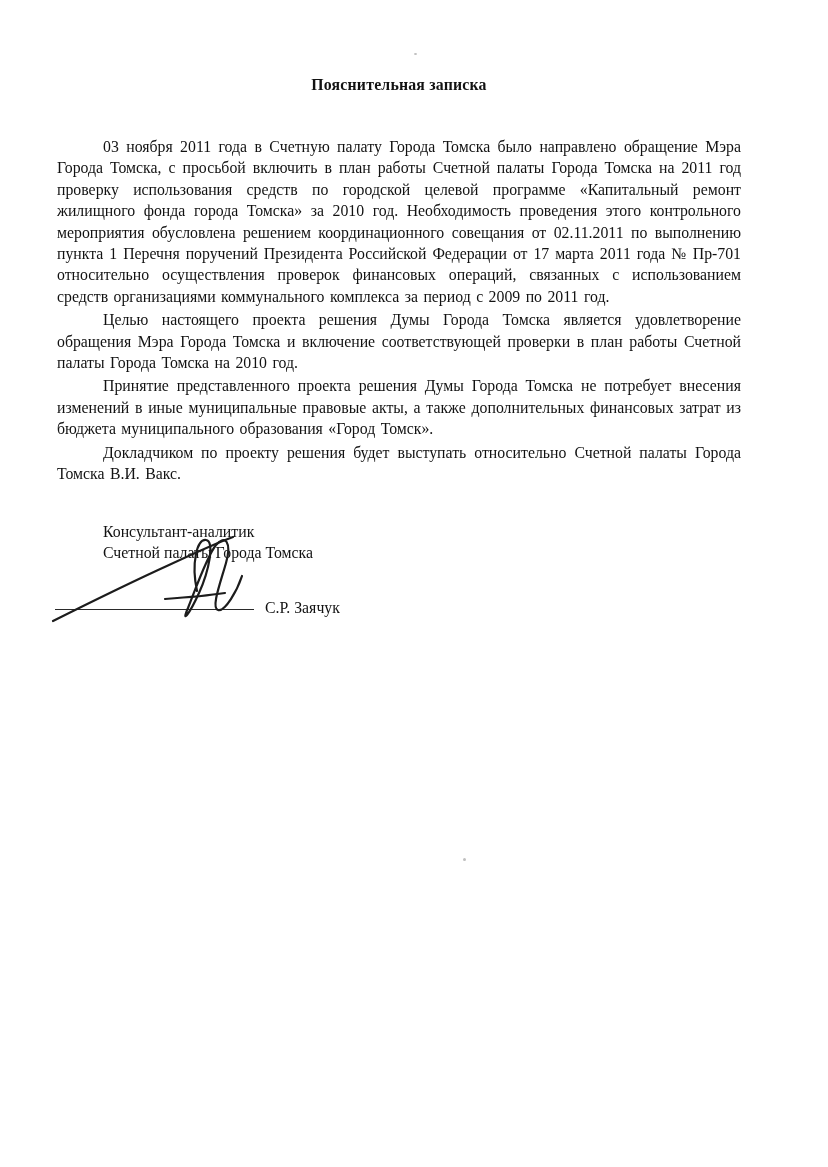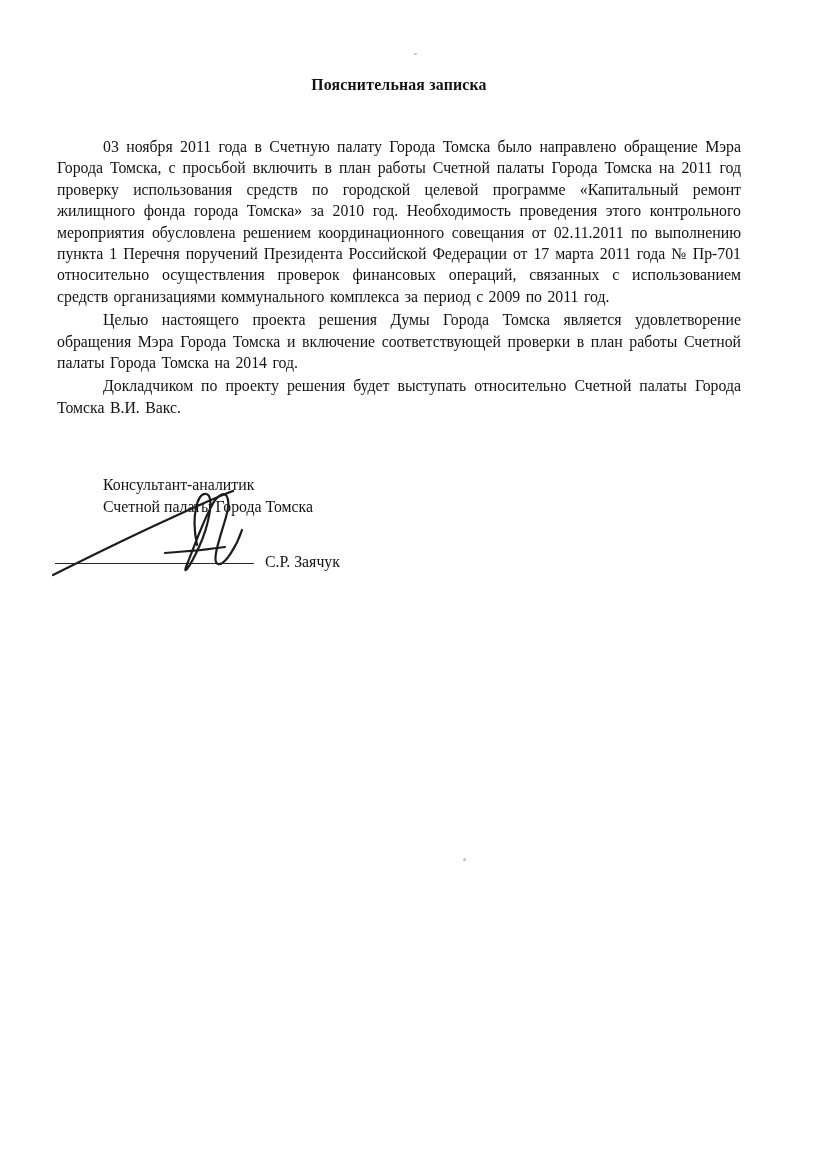--- a/index.html
+++ b/index.html
@@ -31,21 +31,21 @@
     }
     .para {
       margin: 2px;
       text-align: justify;
       font-size: 15.8px;
       line-height: 21.4px;
       text-indent: 46px;
       word-spacing: 1.5px;
     }
     .sig-block {
-      margin-top: 56px;
+      margin-top: 36px;
       position: relative;
     }
     .sig-role {
       padding-left: 48px;
       font-size: 15.8px;
       line-height: 21.4px;
     }
     .sig-row {
       position: relative;
       height: 46px;
@@ -91,22 +91,23 @@
 
   <div class="speck speck-1"></div>
   <div class="speck speck-2"></div>
 
   <div class="content">
 
     <h1 class="doc-title">Пояснительная записка</h1>
 
     <p class="para">03 ноября 2011 года в Счетную палату Города Томска было направлено обращение Мэра Города Томска, с просьбой включить в план работы Счетной палаты Города Томска на 2011 год проверку использования средств по городской целевой программе «Капитальный ремонт жилищного фонда города Томска» за 2010 год. Необходимость проведения этого контрольного мероприятия обусловлена решением координационного совещания от 02.11.2011 по выполнению пункта 1 Перечня поручений Президента Российской Федерации от 17 марта 2011 года № Пр-701 относительно осуществления проверок финансовых операций, связанных с использованием средств организациями коммунального комплекса за период с 2009 по  2011 год.</p>
 
-    <p class="para">Целью настоящего проекта решения Думы Города Томска является удовлетворение обращения Мэра Города Томска и включение соответствующей проверки в план работы Счетной палаты Города Томска на 2014 год.</p>
+    <p class="para">Целью настоящего проекта решения Думы Города Томска является удовлетворение обращения Мэра Города Томска и включение соответствующей проверки в план работы Счетной палаты Города Томска на 2010 год.</p>
 
+    <p class="para">Принятие представленного проекта решения Думы Города Томска не потребует внесения изменений в иные муниципальные правовые акты, а также дополнительных финансовых затрат из бюджета муниципального образования «Город Томск».</p>
 
     <p class="para">Докладчиком по проекту решения будет выступать относительно Счетной палаты Города Томска В.И. Вакс.</p>
 
     <div class="sig-block">
 
       <div class="sig-role">Консультант-аналитик</div>
 
       <div class="sig-role">Счетной палаты Города Томска</div>
 
       <div class="sig-row">

